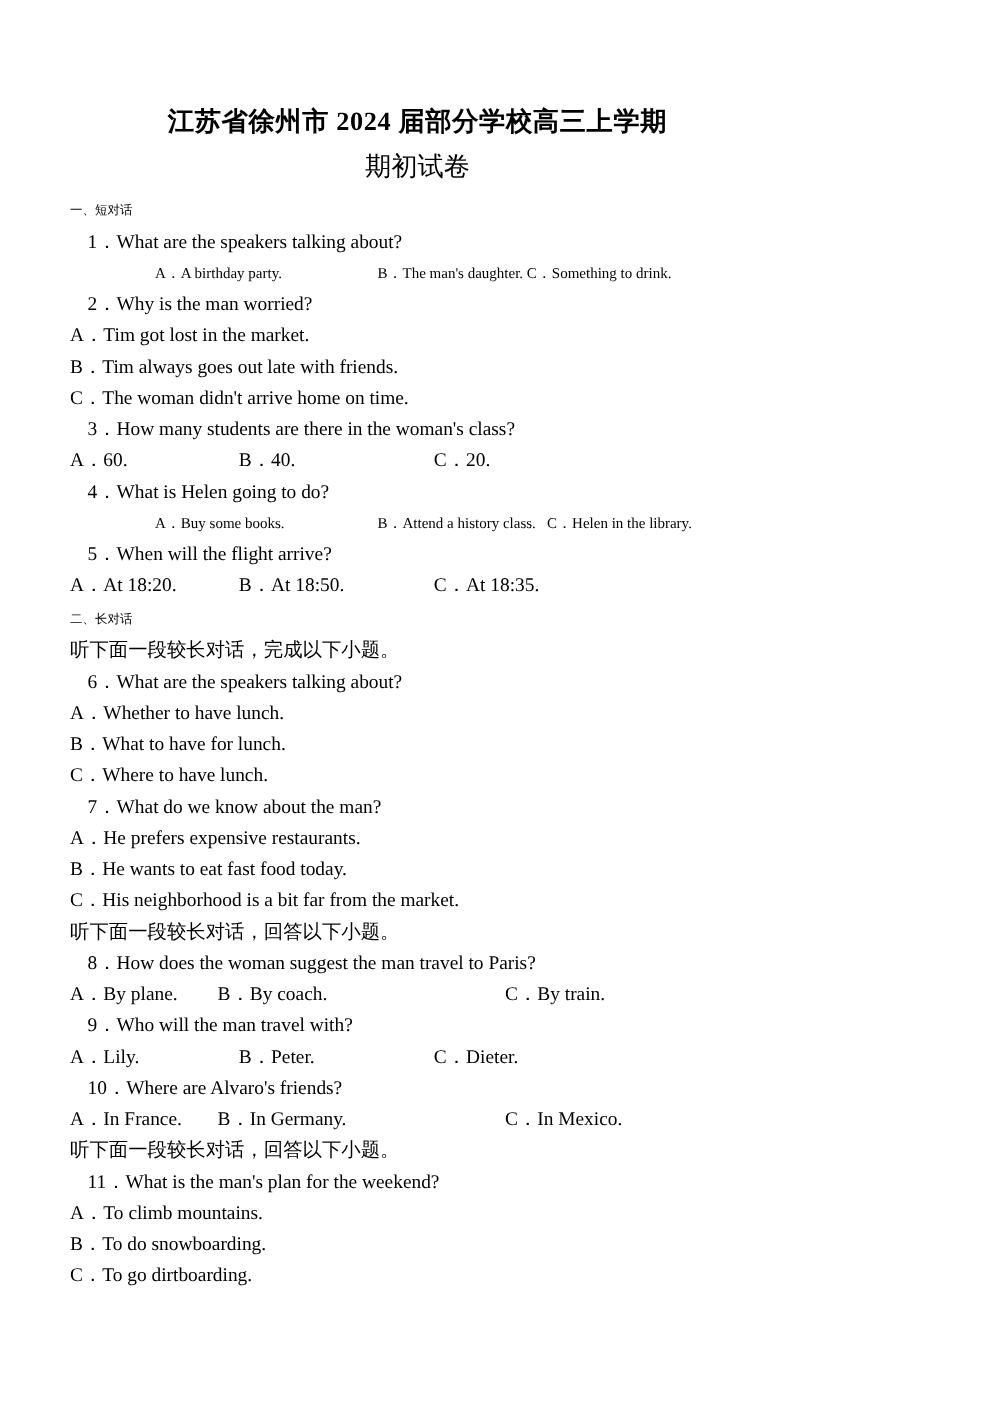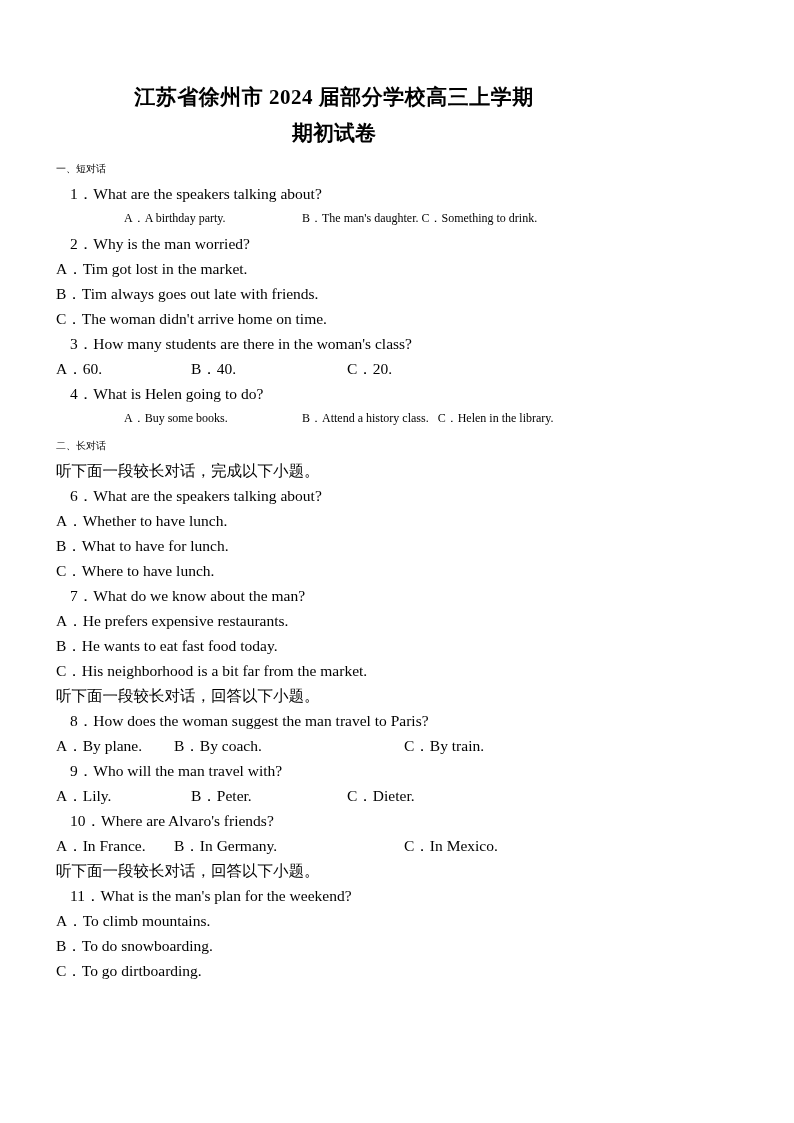--- a/index.html
+++ b/index.html
@@ -24,21 +24,21 @@
     text-align: center;
     font-weight: bold;
     font-size: 21px;
     line-height: 34px;
     letter-spacing: 0.5px;
     margin: 8px 0 4px 0;
     font-family: "Liberation Serif", serif;
   }
   .title-line2 {
     text-align: center;
-    font-weight: bold;
+    font-weight: normal;
     font-size: 21px;
     line-height: 30px;
     margin-bottom: 8px;
   }
   .section-head {
     font-size: 10px;
     line-height: 25px;
     margin: 2px 0 0 0;
     font-family: "Liberation Serif", serif;
   }
@@ -100,20 +100,26 @@
     <span class="wide2">A．60.</span><span class="wide3">B．40.</span><span>C．20.</span>
   </div>
 
   <div class="q">
     <span>4．</span><span>What is Helen going to do?</span>
   </div>
   <div class="opts-flow">
     <span class="wide1">A．Buy some books.</span><span>B．Attend a history class.</span>&nbsp;&nbsp;&nbsp;<span>C．Helen in the library.</span>
   </div>
 
+  <div class="q">
+    <span>5．</span><span>When will the flight arrive?</span>
+  </div>
+  <div class="opts">
+    <span class="wide2">A．At 18:20.</span><span class="wide3">B．At 18:50.</span><span>C．At 18:35.</span>
+  </div>
 
   <div class="section-head">二、长对话</div>
   <div class="note">听下面一段较长对话，完成以下小题。</div>
 
   <div class="q">
     <span>6．</span><span>What are the speakers talking about?</span>
   </div>
   <div class="opts">A．Whether to have lunch.</div>
   <div class="opts">B．What to have for lunch.</div>
   <div class="opts">C．Where to have lunch.</div>

